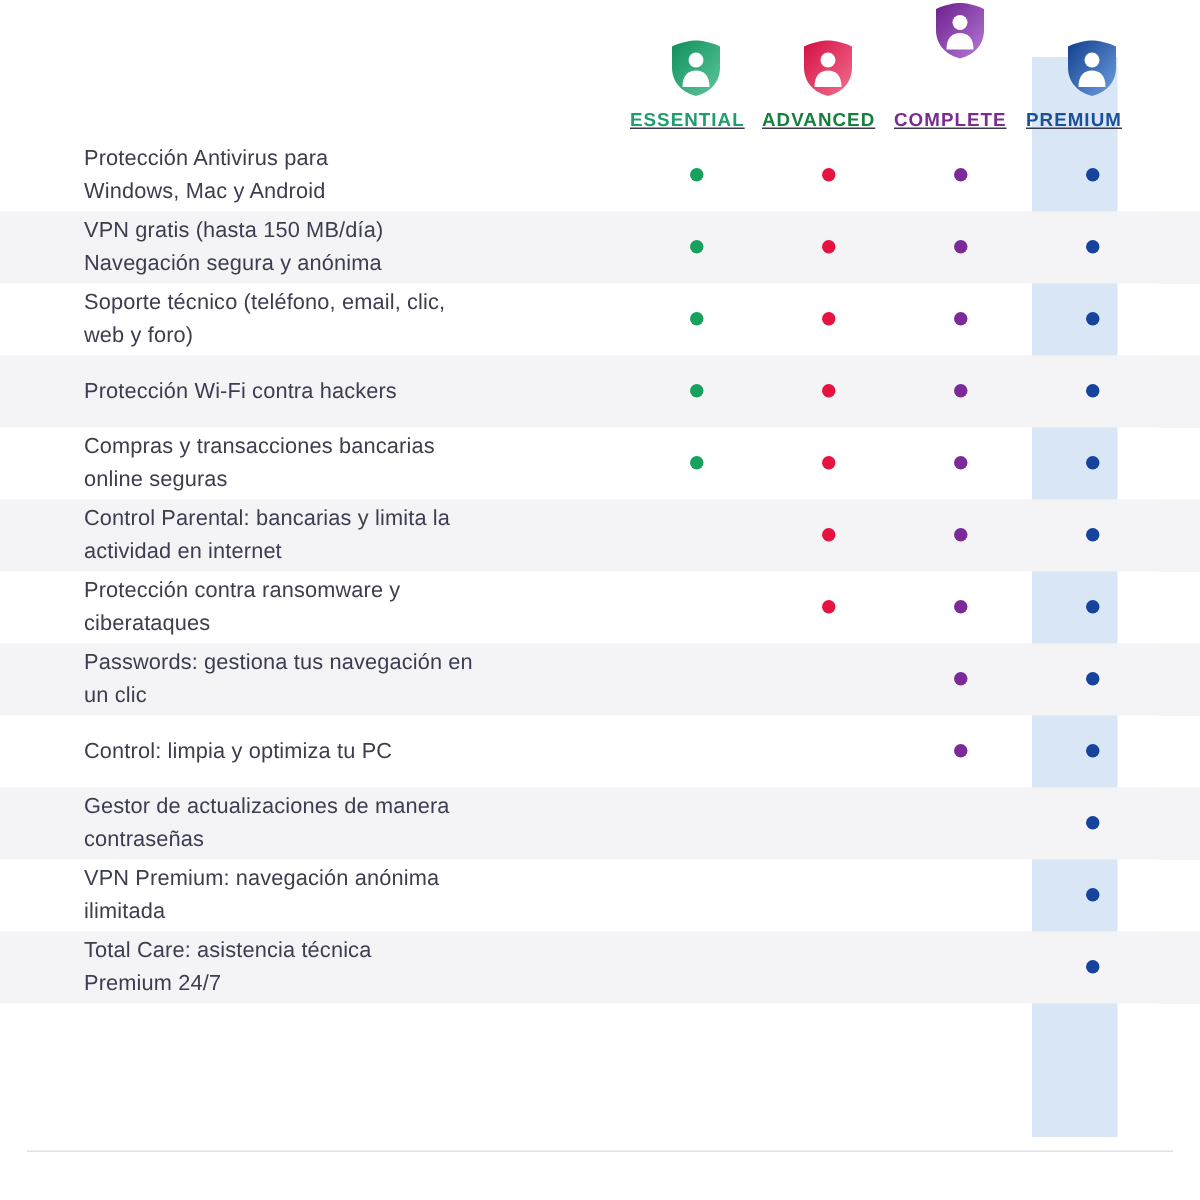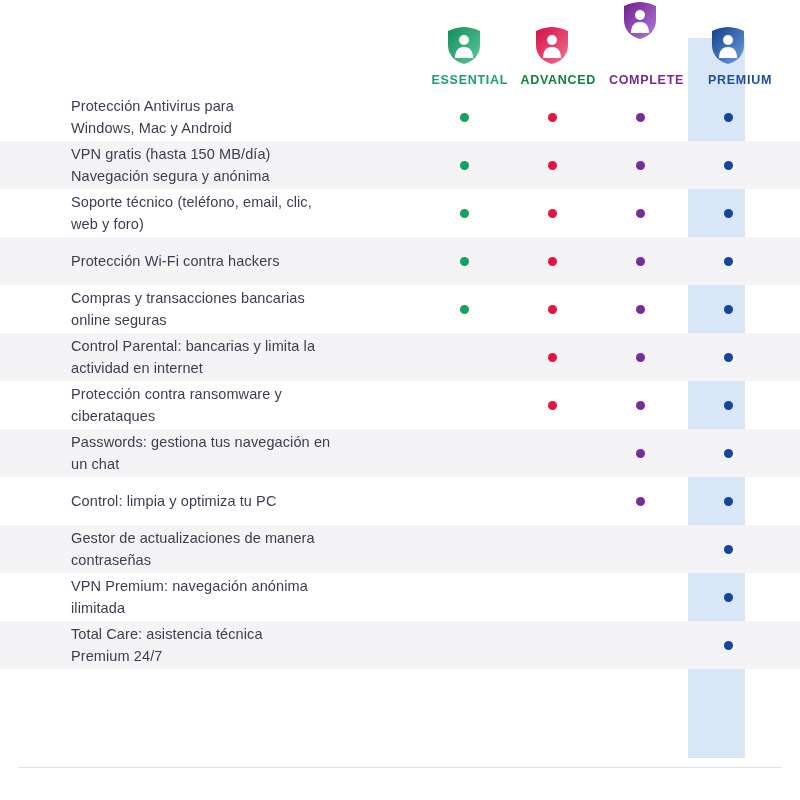--- a/index.html
+++ b/index.html
@@ -46,22 +46,23 @@
   table.matrix col.c-plan { width: 88px; }
   table.matrix col.c-pad { width: 32px; }
 
   thead th {
     padding: 0;
     vertical-align: bottom;
     background: transparent;
   }
 
   .header-cell {
-    text-align: right;
+    text-align: left;
     padding-bottom: 6px;
+    text-decoration: underline;
   }
 
   .logo-mark {
     width: 40px;
     height: 40px;
     margin: 0 auto 8px auto;
     position: relative;
   }
   .logo-mark svg { display: block; }
 
@@ -79,21 +80,21 @@
   tbody tr.alt { background: #f4f4f6; }
   tbody tr.alt td.pad-cell { background: #f4f4f6; }
 
   td {
     padding: 0;
     border: 0;
     vertical-align: middle;
   }
 
   td.feature {
-    padding-left: 71px;
+    padding-left: 56px;
     padding-right: 18px;
     font-size: 14.5px;
     line-height: 1.55;
     color: #3d3d50;
     letter-spacing: 0.1px;
   }
 
   td.mark {
     text-align: center;
   }
@@ -300,21 +301,21 @@
         <td class="mark"></td>
         <td class="mark"><span class="dot advanced"></span></td>
         <td class="mark"><span class="dot complete"></span></td>
         <td class="mark"><span class="dot premium"></span></td>
         <td class="pad-cell"></td>
       </tr>
 
       <tr class="alt">
         <td class="feature">
           <div>Passwords: gestiona tus navegación en</div>
-          <div>un chat</div>
+          <div>un clic</div>
         </td>
         <td class="mark"></td>
         <td class="mark"></td>
         <td class="mark"><span class="dot complete"></span></td>
         <td class="mark"><span class="dot premium"></span></td>
         <td class="pad-cell"></td>
       </tr>
 
       <tr>
         <td class="feature">

